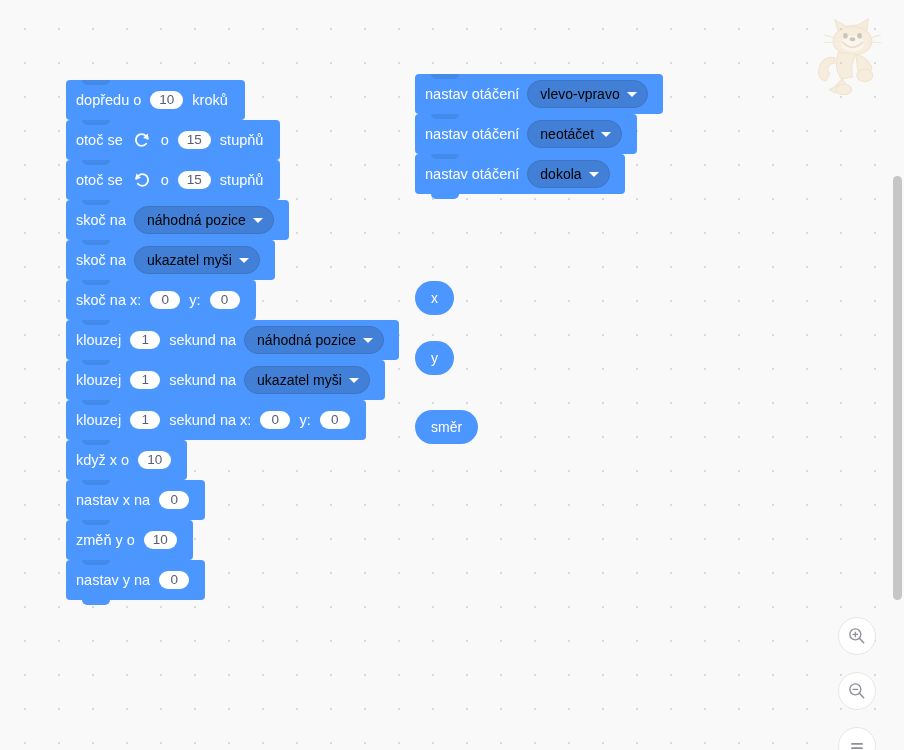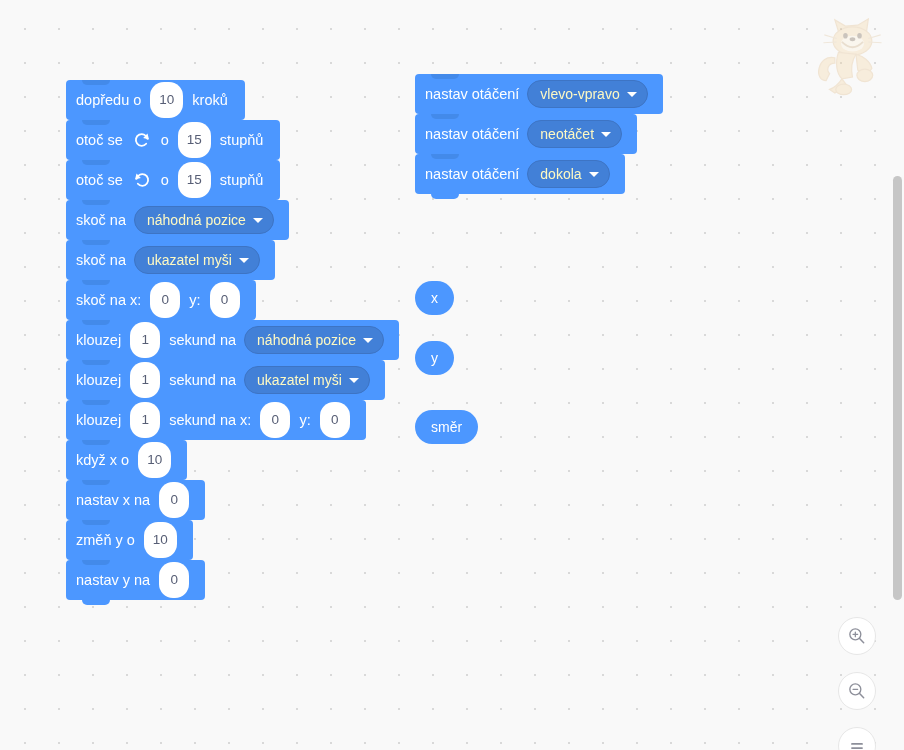--- a/index.html
+++ b/index.html
@@ -88,41 +88,41 @@
     margin: 0 5px;
   }
   .blk-label:first-child { margin-left: 0; }
 
   
   .num-input {
     display: inline-flex;
     align-items: center;
     justify-content: center;
     min-width: 30px;
-    height: 36px;
+    height: 18px;
     padding: 0 9px;
     margin: 0 4px;
     background: #ffffff;
     color: #575e75;
     border-radius: 14px;
     font-size: 13.5px;
     box-sizing: border-box;
   }
 
   
   .dropdown {
     display: inline-flex;
     align-items: center;
     height: 28px;
     padding: 0 10px 0 12px;
     margin: 16px 3px;
     background: #4280d7;
     border: 1px solid #3d74c4;
     border-radius: 14px;
-    color: #fef9c3;
+    color: #000000;
     font-size: 14px;
     box-sizing: border-box;
   }
   .dropdown .dd-arrow {
     margin-left: 7px;
     width: 0; height: 0;
     border-left: 5px solid transparent;
     border-right: 5px solid transparent;
     border-top: 5px solid #ffffff;
   }

